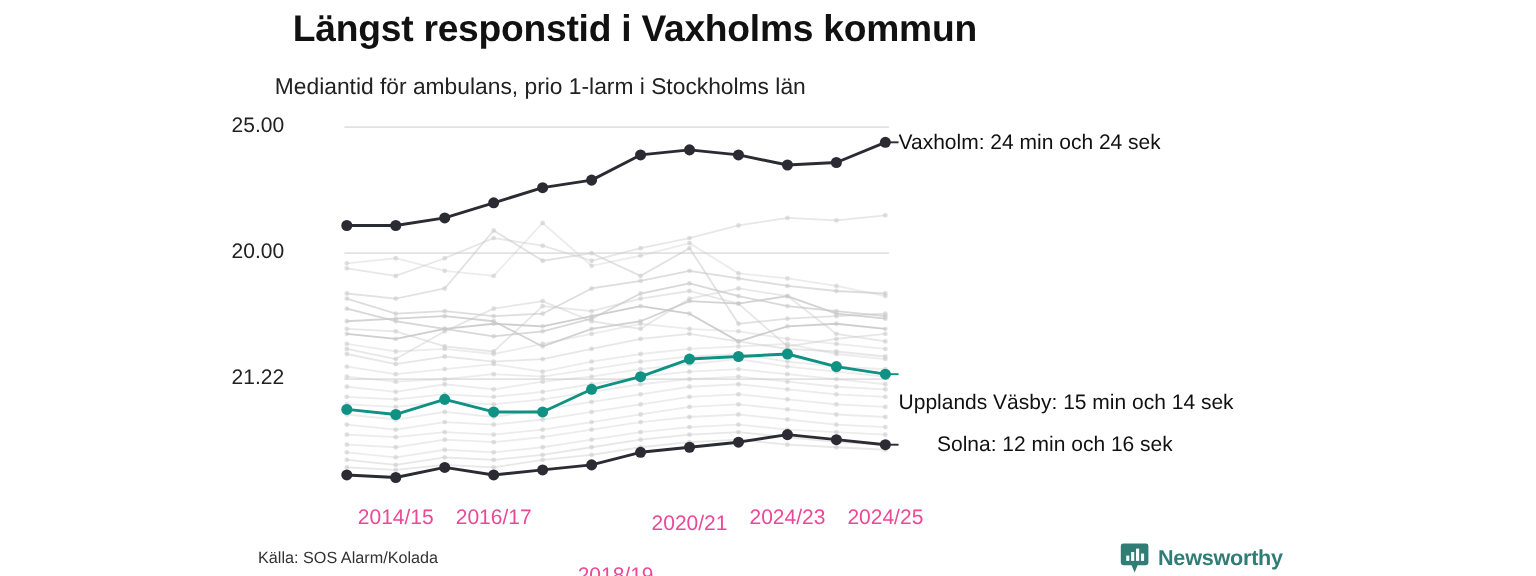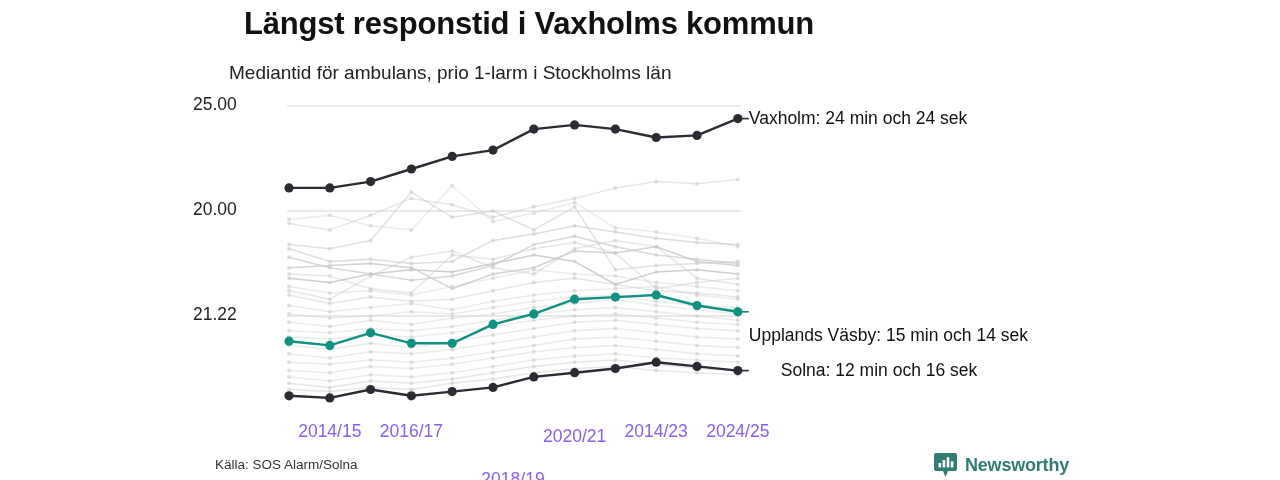--- a/index.html
+++ b/index.html
@@ -30,21 +30,21 @@
     display:flex;align-items:center;gap:7px;
   }
   .logo-mark{width:25px;height:27px;display:block;}
   .logo-text{font-size:18px;font-weight:bold;color:#2f7d74;letter-spacing:-0.2px;}
   #plot{position:absolute;left:0;top:0;width:1280px;height:480px;}
   .ylab{
     position:absolute;font-size:17.5px;color:#222222;
     width:86px;white-space:nowrap;
   }
   .xlab{
-    position:absolute;font-size:17.5px;color:#8b5cf6;
+    position:absolute;font-size:17.5px;color:#ec4899;
     text-align:center;white-space:nowrap;transform:translateX(-50%);
   }
   .serieslabel{
     position:absolute;font-size:17.5px;color:#111111;white-space:nowrap;
   }
 </style>
 </head>
 <body>
 
 <div id="leftbar"></div>
@@ -408,30 +408,30 @@
 <div id="ylabels">
     <div class="ylab" style="left: 193px; top: 304px;">21.22</div>
     <div class="ylab" style="left: 193px; top: 199px;">20.00</div>
     <div class="ylab" style="left: 193px; top: 94px;">25.00</div>
   </div>
 <div id="xlabels">
     <div class="xlab" style="left: 329.8px; top: 421px;">2014/15</div>
     <div class="xlab" style="left: 411.4px; top: 421px;">2016/17</div>
     <div class="xlab" style="left: 513px; top: 421px; margin-top: 48px;">2018/19</div>
     <div class="xlab" style="left: 574.6px; top: 426px;">2020/21</div>
-    <div class="xlab" style="left: 656.2px; top: 421px;">2014/23</div>
+    <div class="xlab" style="left: 656.2px; top: 421px;">2024/23</div>
     <div class="xlab" style="left: 737.8px; top: 421px;">2024/25</div>
   </div>
 <div id="slabels">
     <div class="serieslabel" style="left: 748.8px; top: 107.6px; max-width: 509.2px; overflow: hidden;">Vaxholm: 24 min och 24 sek</div>
     <div class="serieslabel" style="left: 748.8px; top: 300.8px; max-width: 509.2px; overflow: hidden; margin-top: 24px;">Upplands Väsby: 15 min och 14 sek</div>
     <div class="serieslabel" style="left: 748.8px; top: 359.6px; max-width: 509.2px; overflow: hidden; margin-left: 32px;">Solna: 12 min och 16 sek</div>
   </div>
 
-<div class="source">Källa: SOS Alarm/Solna</div>
+<div class="source">Källa: SOS Alarm/Kolada</div>
 
 <div class="logo">
   <svg class="logo-mark" viewBox="0 0 25 27">
     <path d="M3 1 H22 A2 2 0 0 1 24 3 V17 A2 2 0 0 1 22 19 H15 L12.5 25 L10 19 H3 A2 2 0 0 1 1 17 V3 A2 2 0 0 1 3 1 Z" fill="#2f7d74"></path>
     <rect x="5.5" y="11" width="2.6" height="4.4" fill="#ffffff"></rect>
     <rect x="9.6" y="8" width="2.6" height="7.4" fill="#ffffff"></rect>
     <rect x="13.7" y="5.2" width="2.6" height="10.2" fill="#ffffff"></rect>
     <rect x="17.8" y="9.3" width="2.6" height="6.1" fill="#ffffff"></rect>
   </svg>
   <span class="logo-text">Newsworthy</span>

